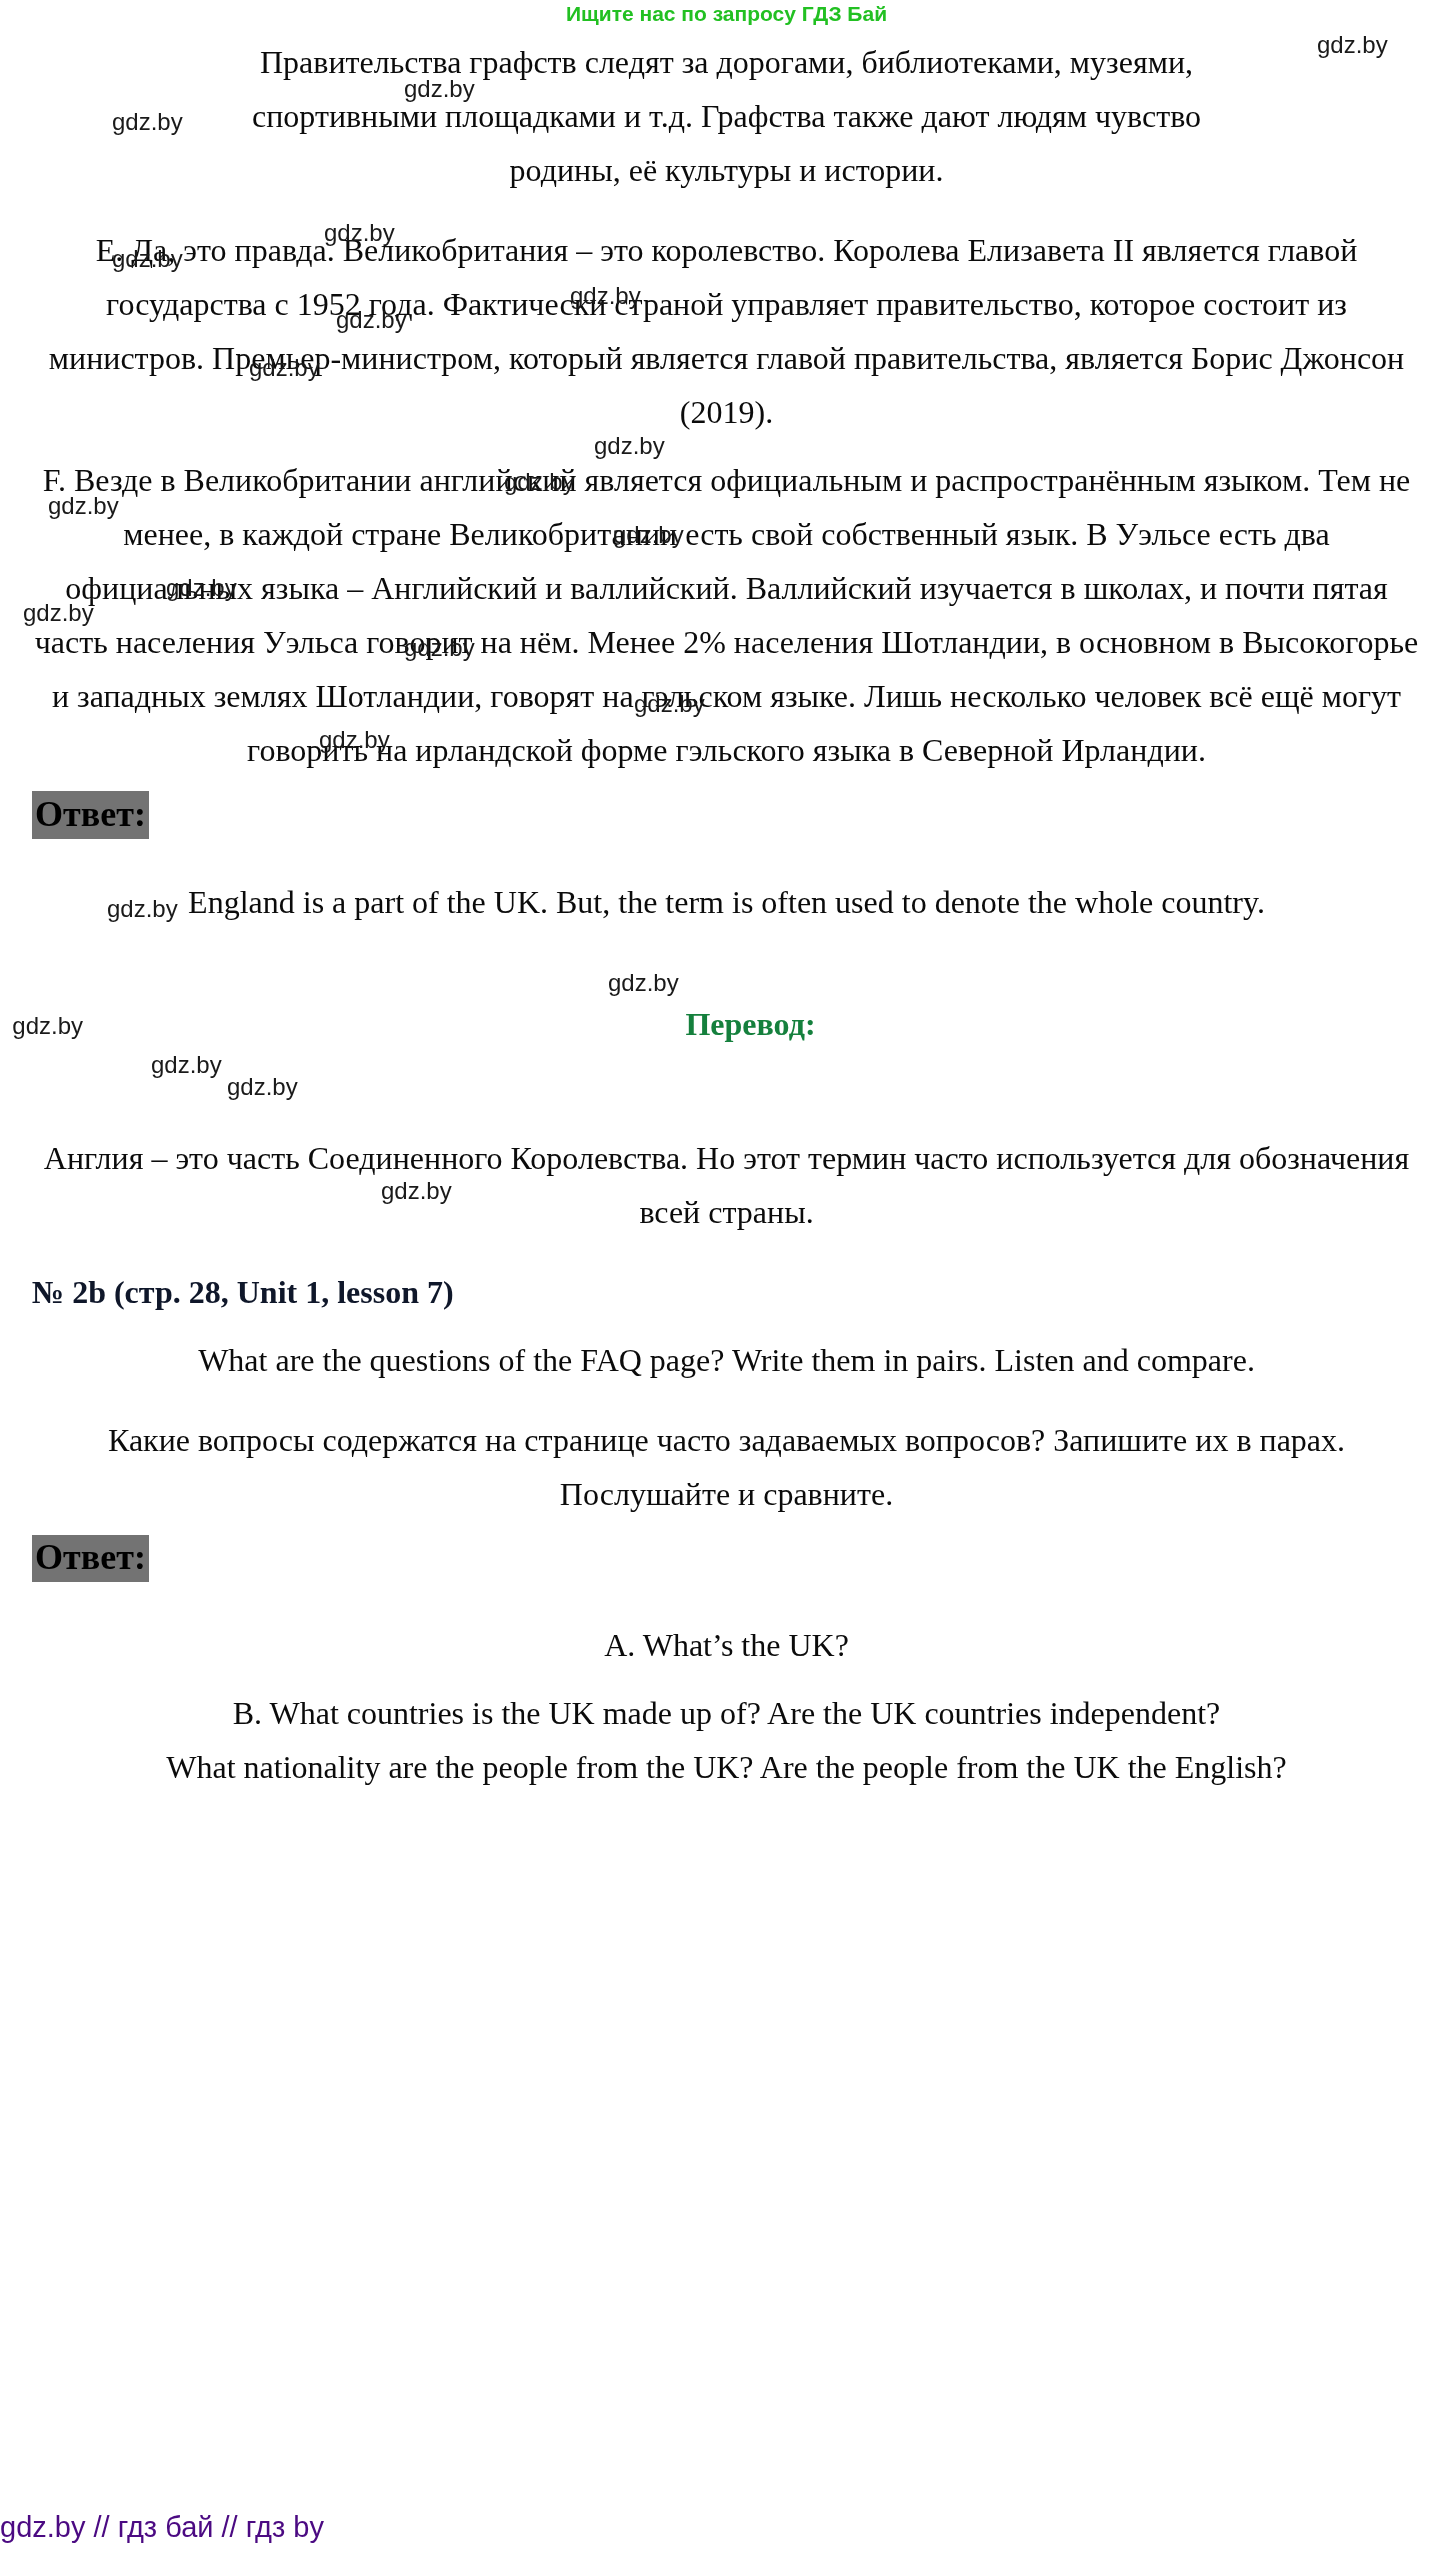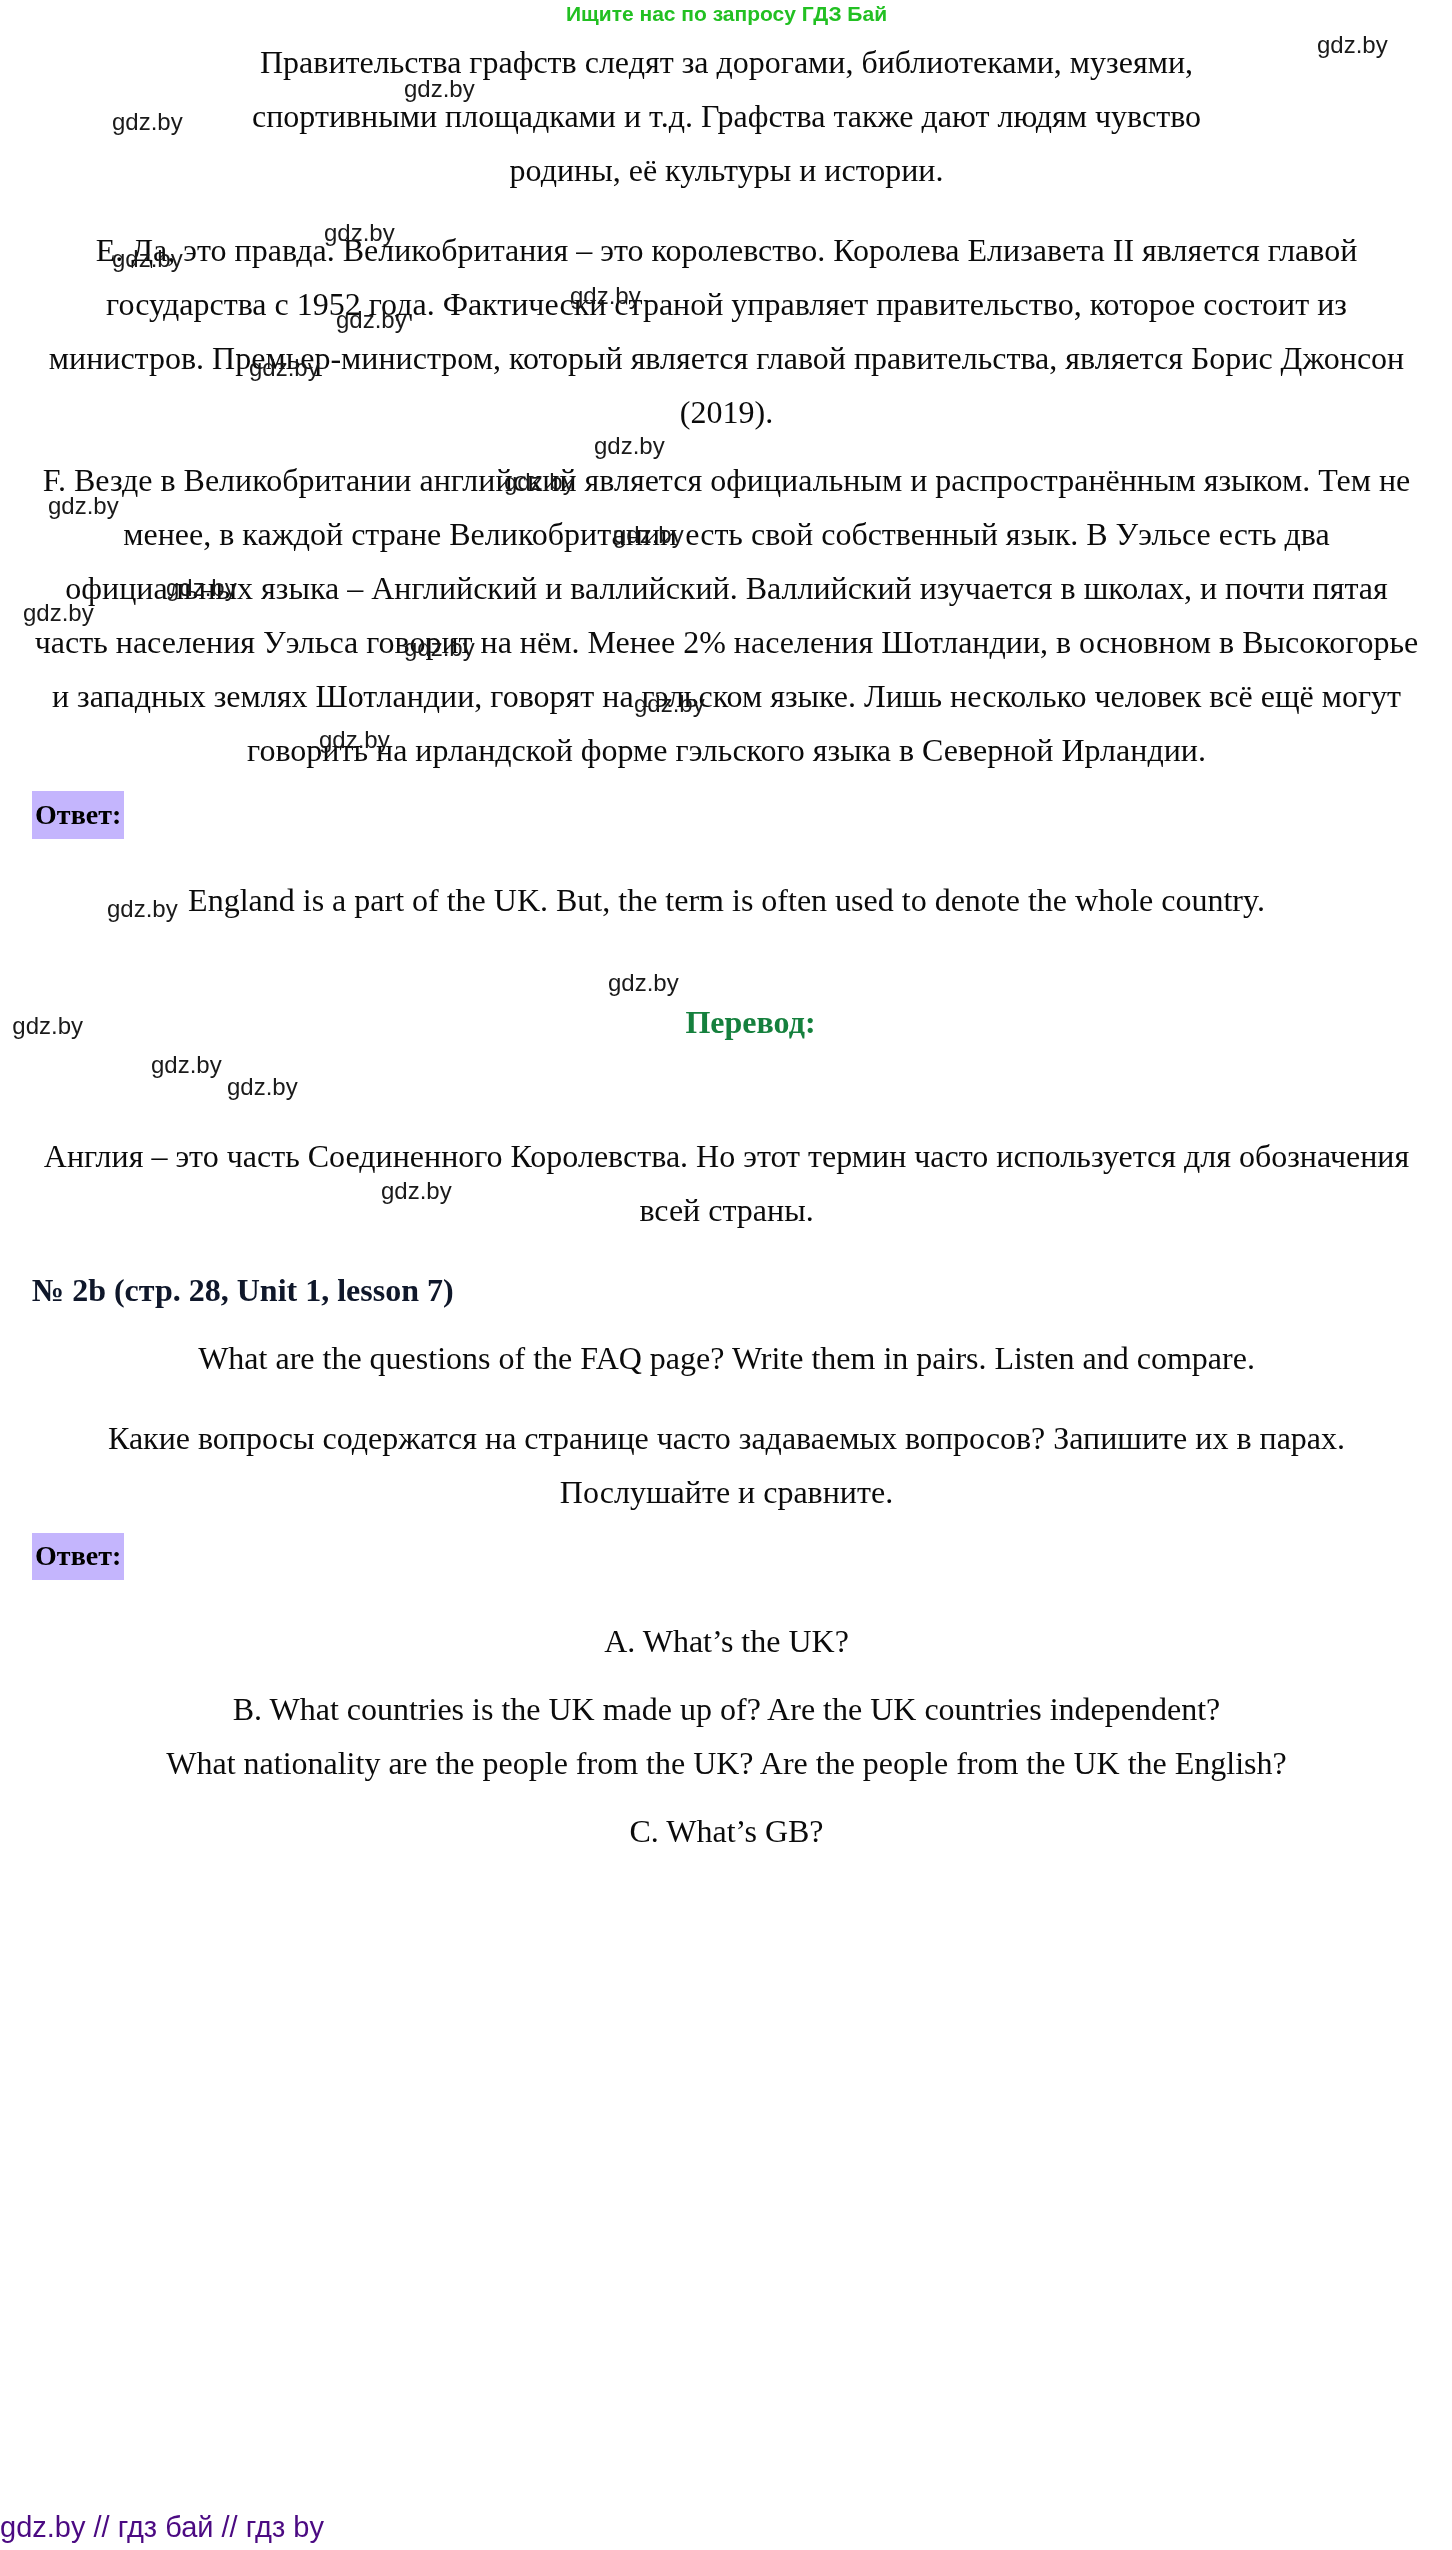--- a/index.html
+++ b/index.html
@@ -62,23 +62,23 @@
 
   p.gap-sm { margin-top: 14px; }
   p.gap-md { margin-top: 26px; }
 
   .highlight-line {
     margin: 0;
     line-height: 54px;
   }
 
   .highlight {
-    background: #c4b5fd;
+    background: #737373;
     font-weight: 700;
-    font-size: 28px;
+    font-size: 36px;
     padding: 1.5px 3.1px 3.1px 3.1px;
     color: #000000;
     display: inline-block;
     line-height: 43px;
   }
 
   .bold-label {
     font-weight: 700;
     font-size: 32px;
     color: #15803d;
@@ -153,21 +153,20 @@
 
     <p class="para gap-md">Какие вопросы содержатся на странице часто задаваемых вопросов? Запишите их в парах. Послушайте и сравните.</p>
 
     <p class="highlight-line gap-sm">
       <span class="highlight">Ответ:</span>
     </p>
 
     <p class="para gap-md">A. What’s the UK?</p>
     <p class="para gap-sm">B. What countries is the UK made up of? Are the UK countries independent?</p>
     <p class="para">What nationality are the people from the UK? Are the people from the UK the English?</p>
-    <p class="para gap-sm">C. What’s GB?</p>
 
   </div>
 
   <div id="watermark-layer">
       <span class="wm" style="left: 1317px; top: 31px; color: rgb(26, 26, 26);">gdz.by</span>
       <span class="wm" style="left: 404px; top: 75px; color: rgb(26, 26, 26);">gdz.by</span>
       <span class="wm" style="left: 112px; top: 108px; color: rgb(26, 26, 26);">gdz.by</span>
       <span class="wm" style="left: 324px; top: 219px; color: rgb(26, 26, 26);">gdz.by</span>
       <span class="wm" style="left: 112px; top: 245px; color: rgb(26, 26, 26);">gdz.by</span>
       <span class="wm" style="left: 570px; top: 282px; color: rgb(26, 26, 26);">gdz.by</span>

